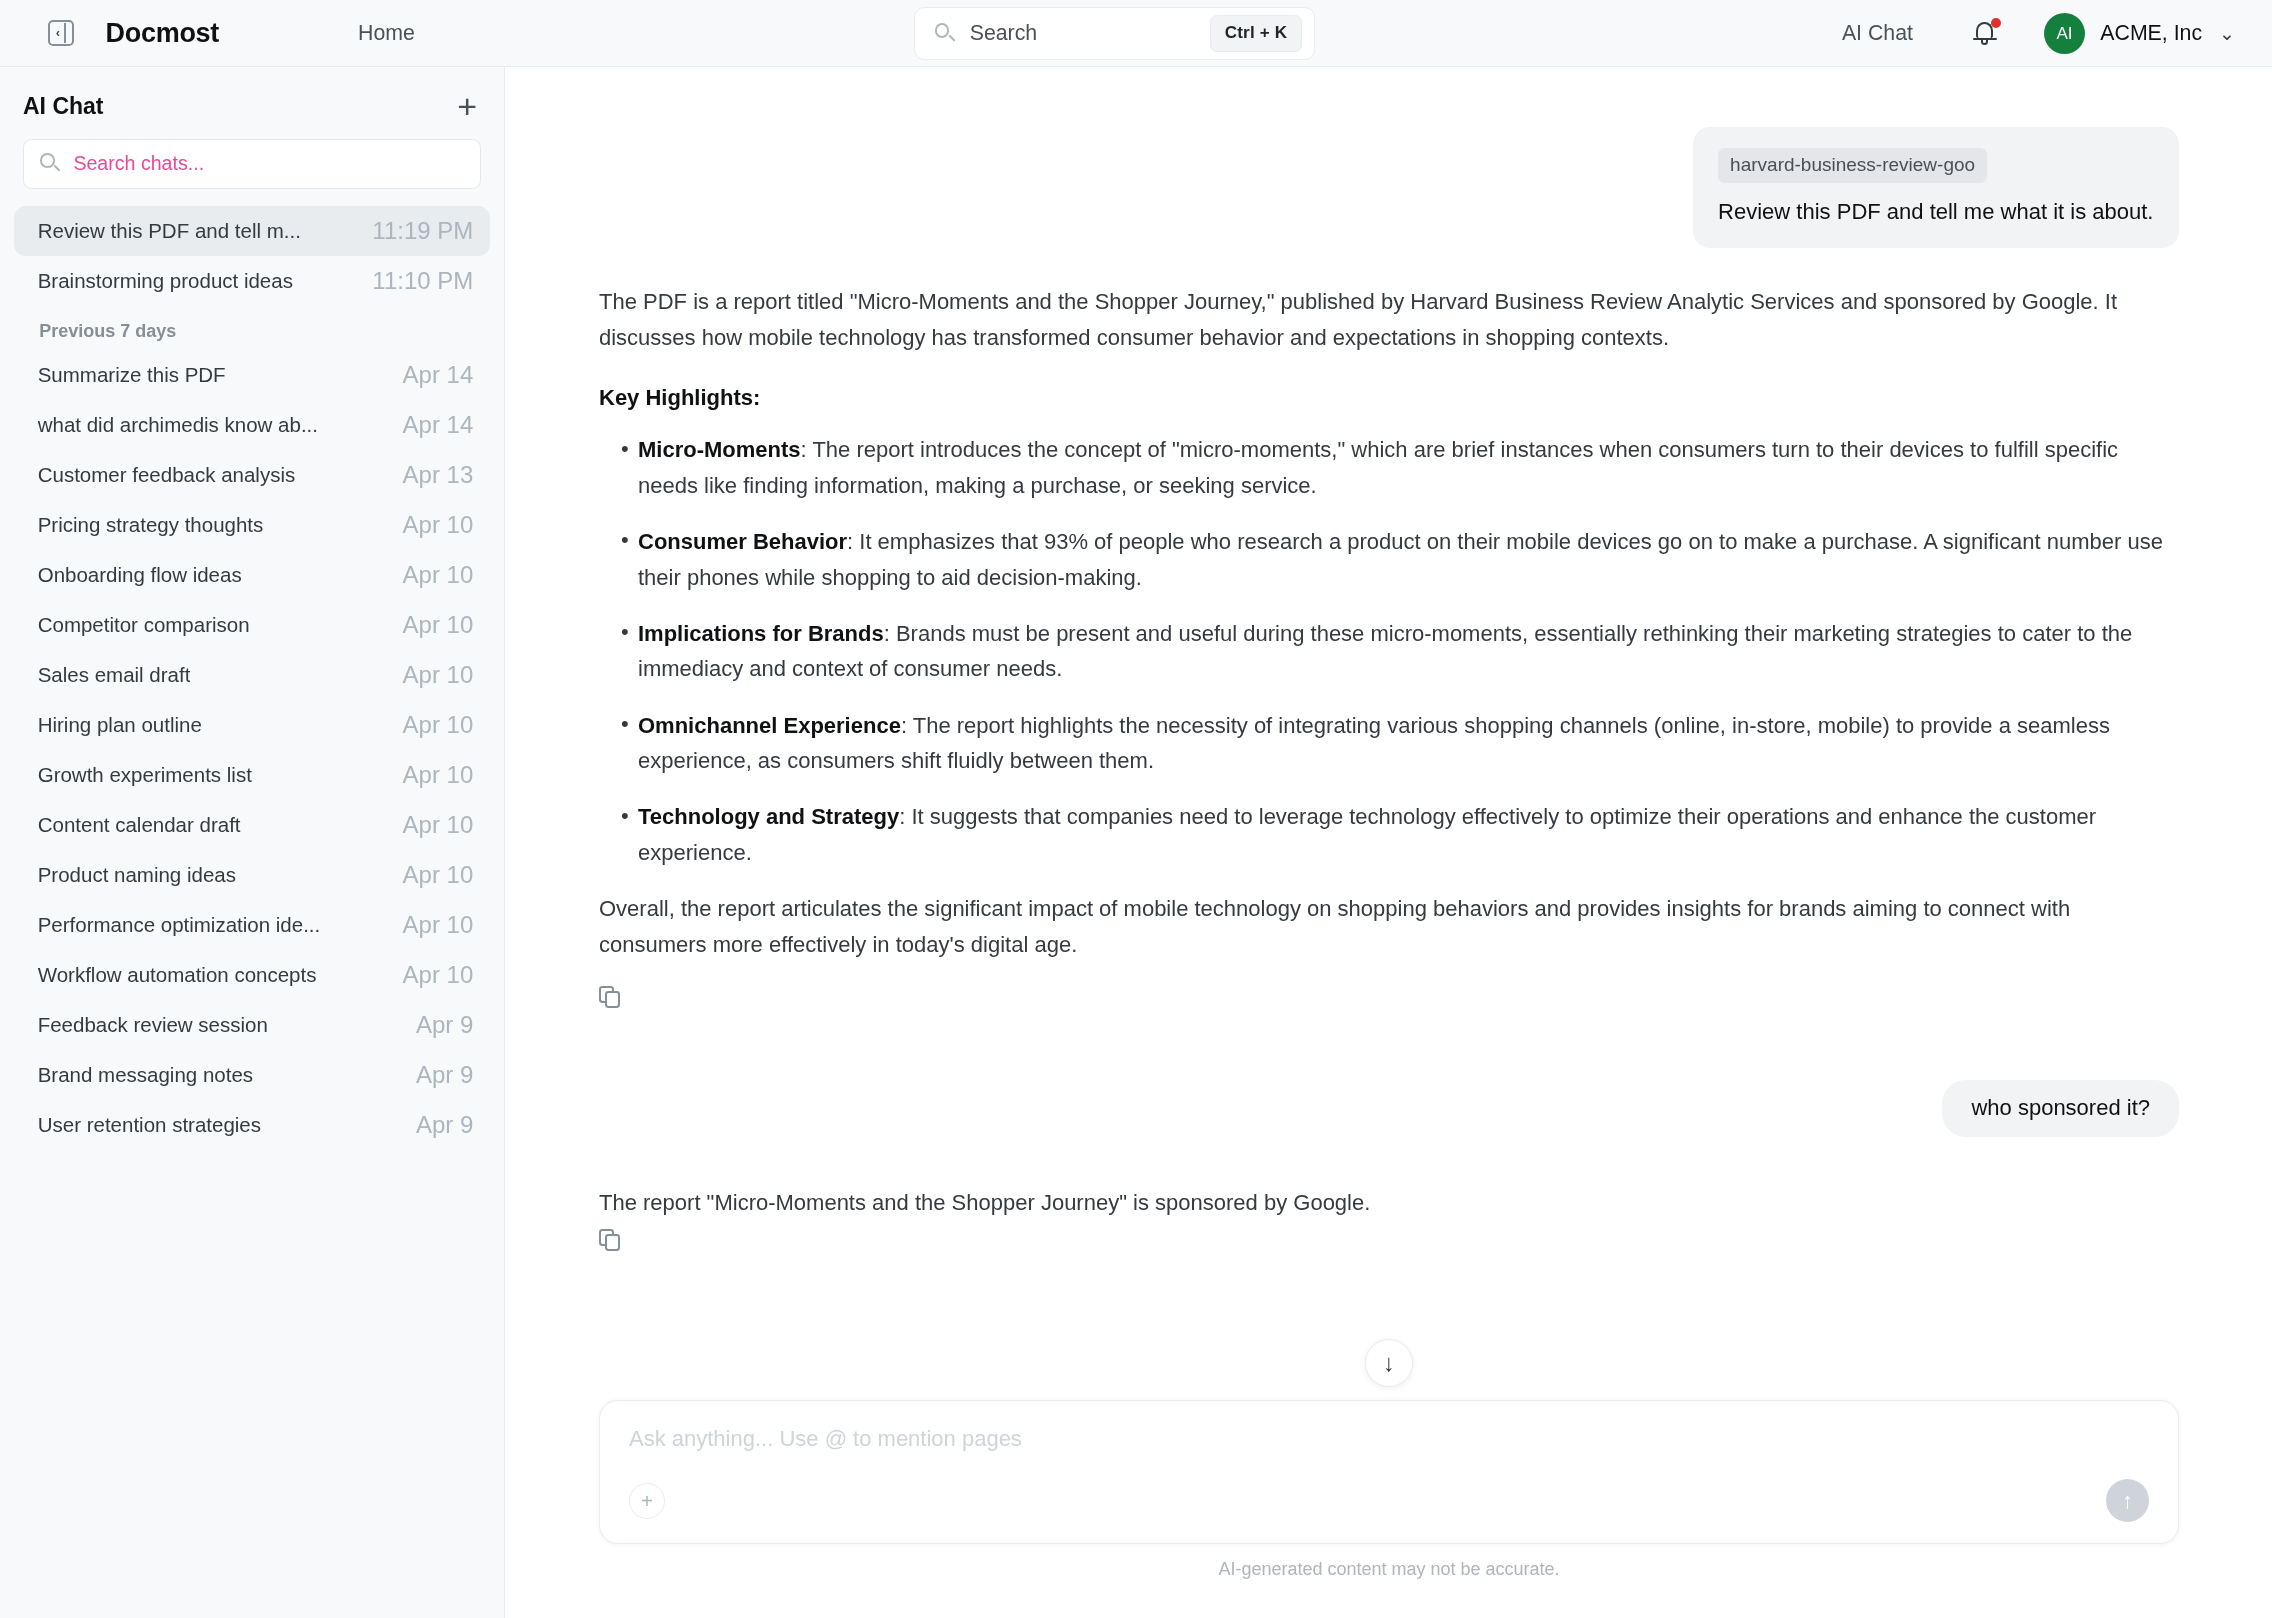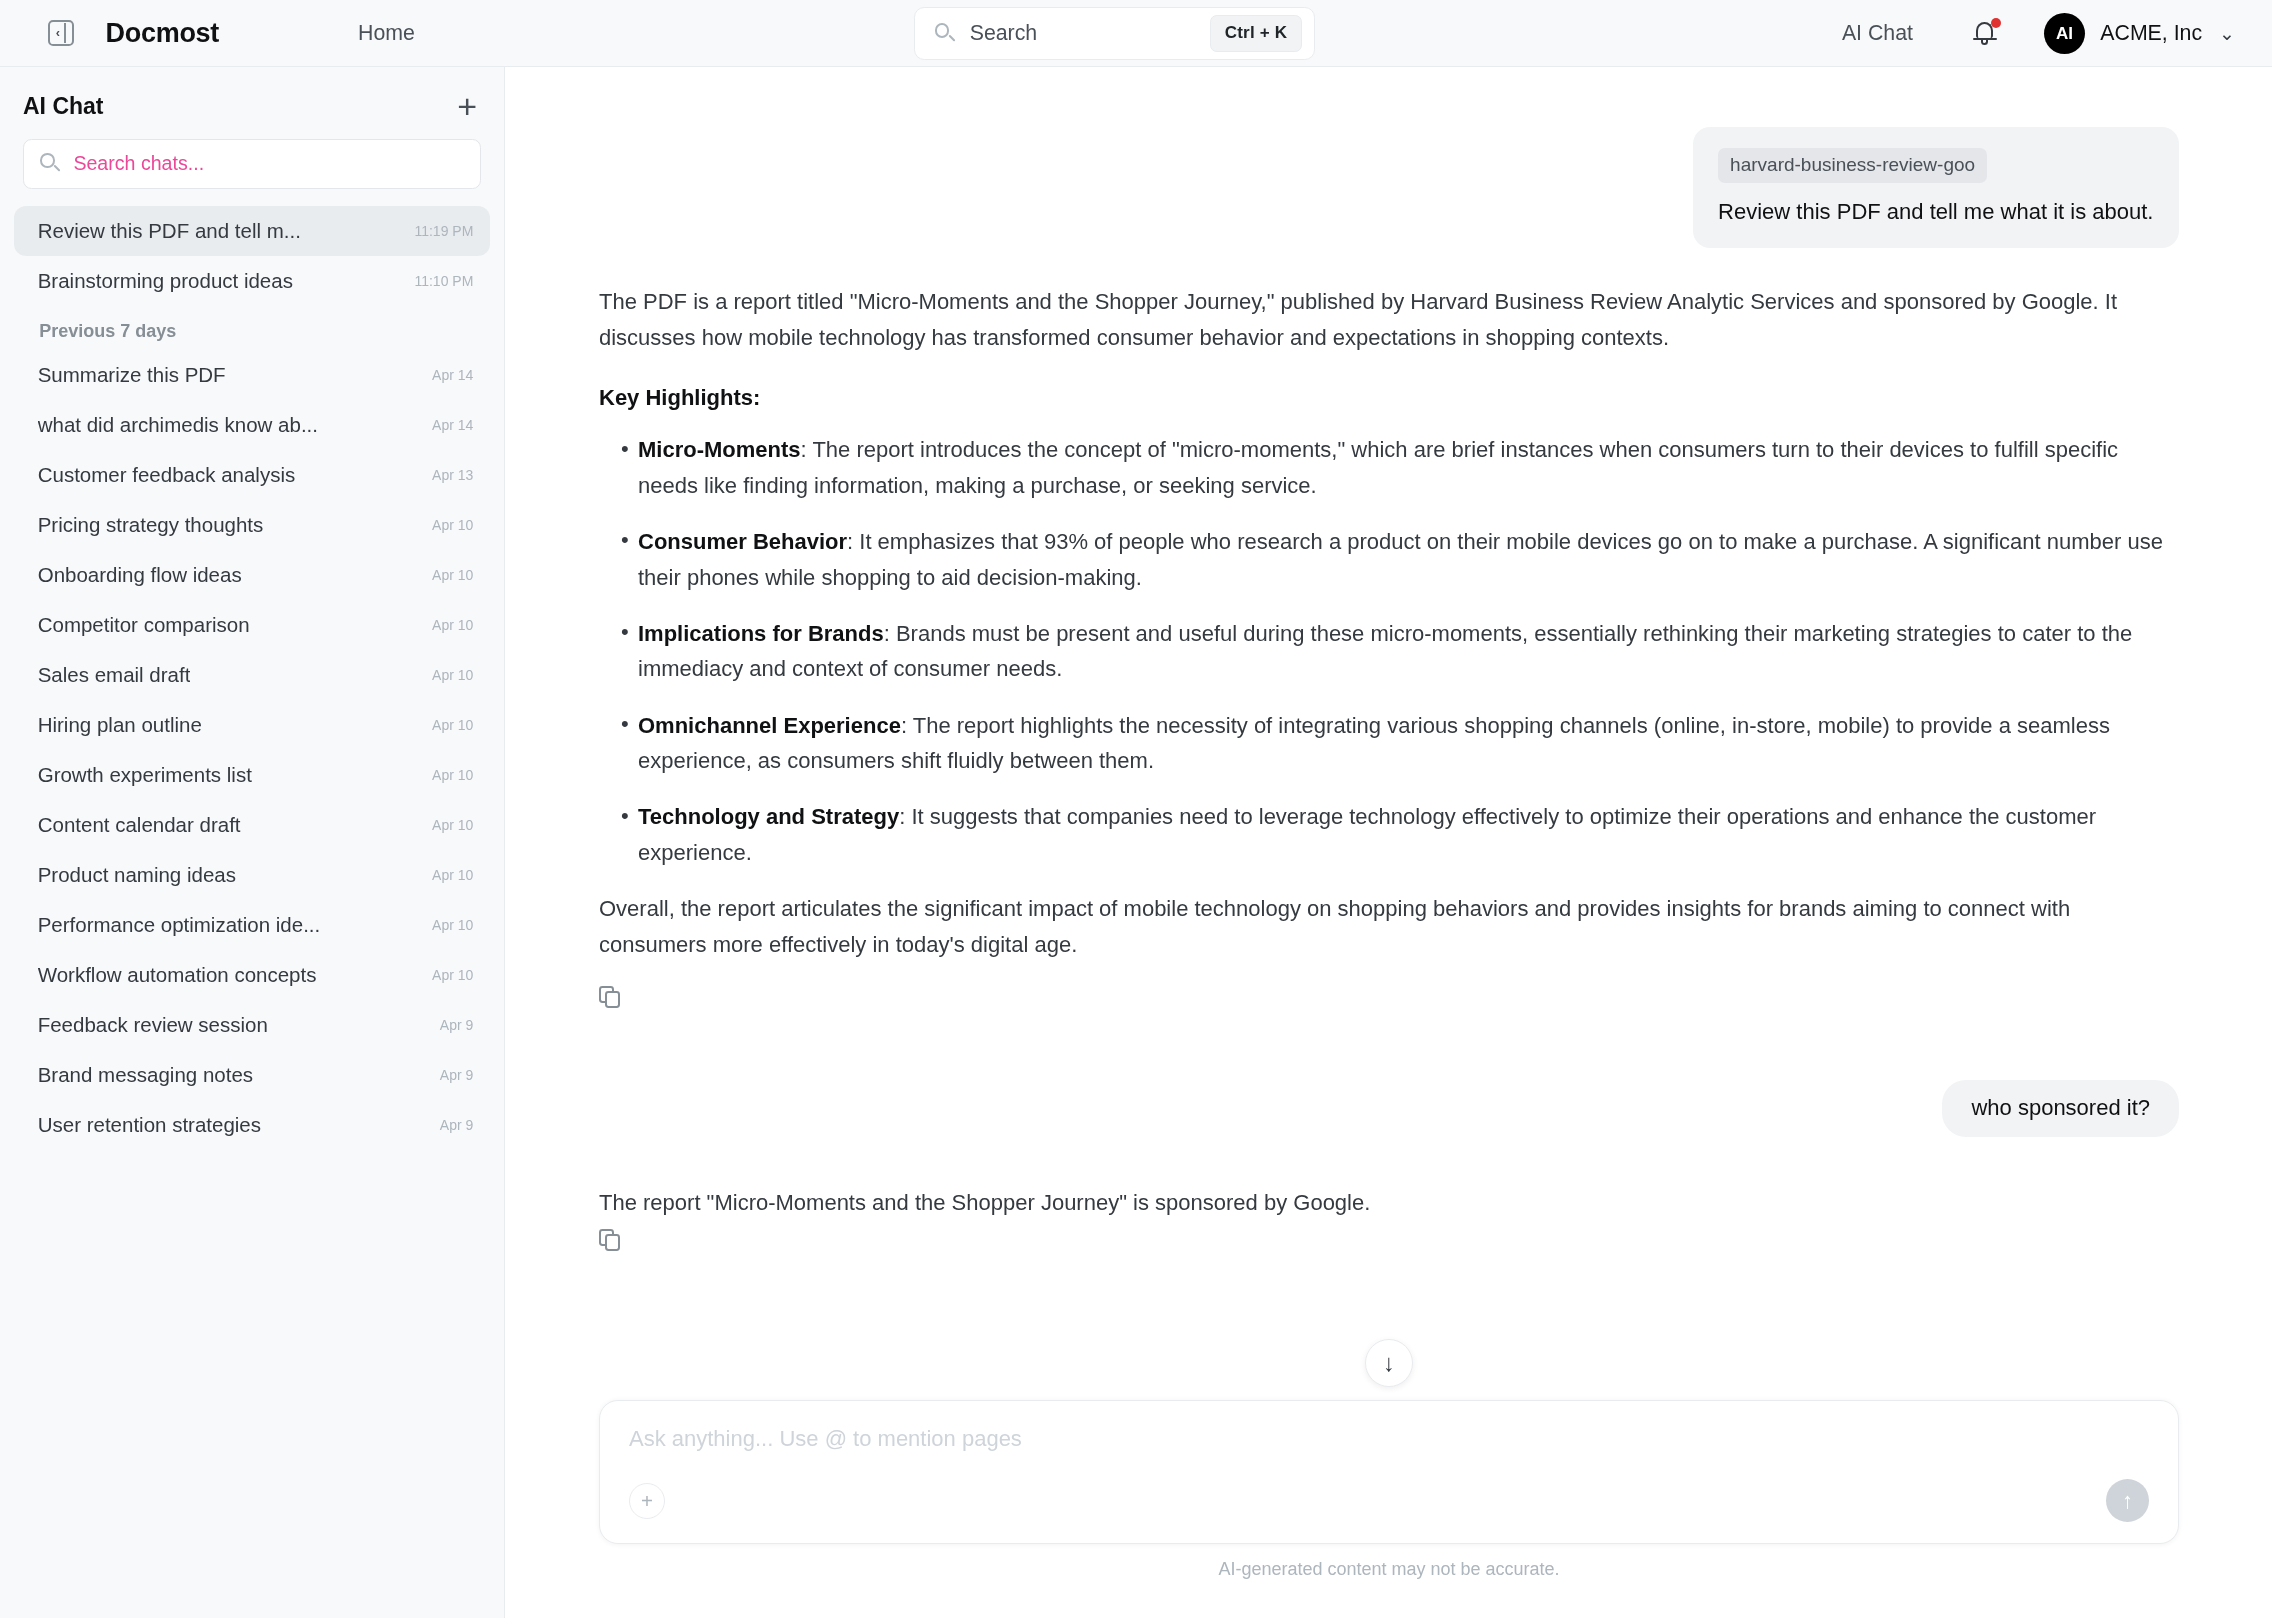--- a/index.html
+++ b/index.html
@@ -84,23 +84,23 @@
   .bell .clapper {
     position: absolute; left: 10.2px; top: 21.3px; width: 6.8px; height: 4.3px;
     border: 2px solid #343a40; border-top: none; border-radius: 0 0 5.1px 5.1px;
   }
   .bell .dot {
     position: absolute; right: -0.9px; top: -0.9px; width: 10.2px; height: 10.2px;
     background: #e03131; border-radius: 50%;
   }
   .avatar {
     width: 41px; height: 41px; border-radius: 50%;
-    background: #000000; color: #ffffff;
+    background: #15803d; color: #ffffff;
     display: flex; align-items: center; justify-content: center;
-    font-size: 17px; font-weight: 700; margin-right: 15.4px;
+    font-size: 17px; font-weight: 400; margin-right: 15.4px;
     cursor: pointer;
   }
   .workspace-name { font-size: 21.3px; color: #101113; margin-right: 17px; cursor: pointer; }
   .chev-down { font-size: 19px; color: #343a40; cursor: pointer; }
 
   
   .main-split { display: flex; flex: 1; min-height: 0; }
 
   
   .sidebar {
@@ -134,21 +134,21 @@
     padding: 11px 17px 11px 24px;
     border-radius: 12px; cursor: pointer;
     height: 50px;
   }
   .sb-item.active { background: #e9ecef; }
   .sb-item-label {
     font-size: 20.5px; color: #343a40;
     white-space: nowrap; overflow: hidden; text-overflow: ellipsis;
     max-width: 359px;
   }
-  .sb-item-time { font-size: 14px; color: #adb5bd; flex: 0 0 auto; margin-left: 13.7px; }
+  .sb-item-time { font-size: 24px; color: #adb5bd; flex: 0 0 auto; margin-left: 13.7px; }
 
   
   .chat-pane {
     flex: 1; position: relative; display: flex; flex-direction: column;
     background: #ffffff; min-width: 0; overflow: hidden;
   }
   .chat-scroll {
     flex: 1; overflow: hidden; padding: 60px 94px 0 94px;
     position: relative;
   }

